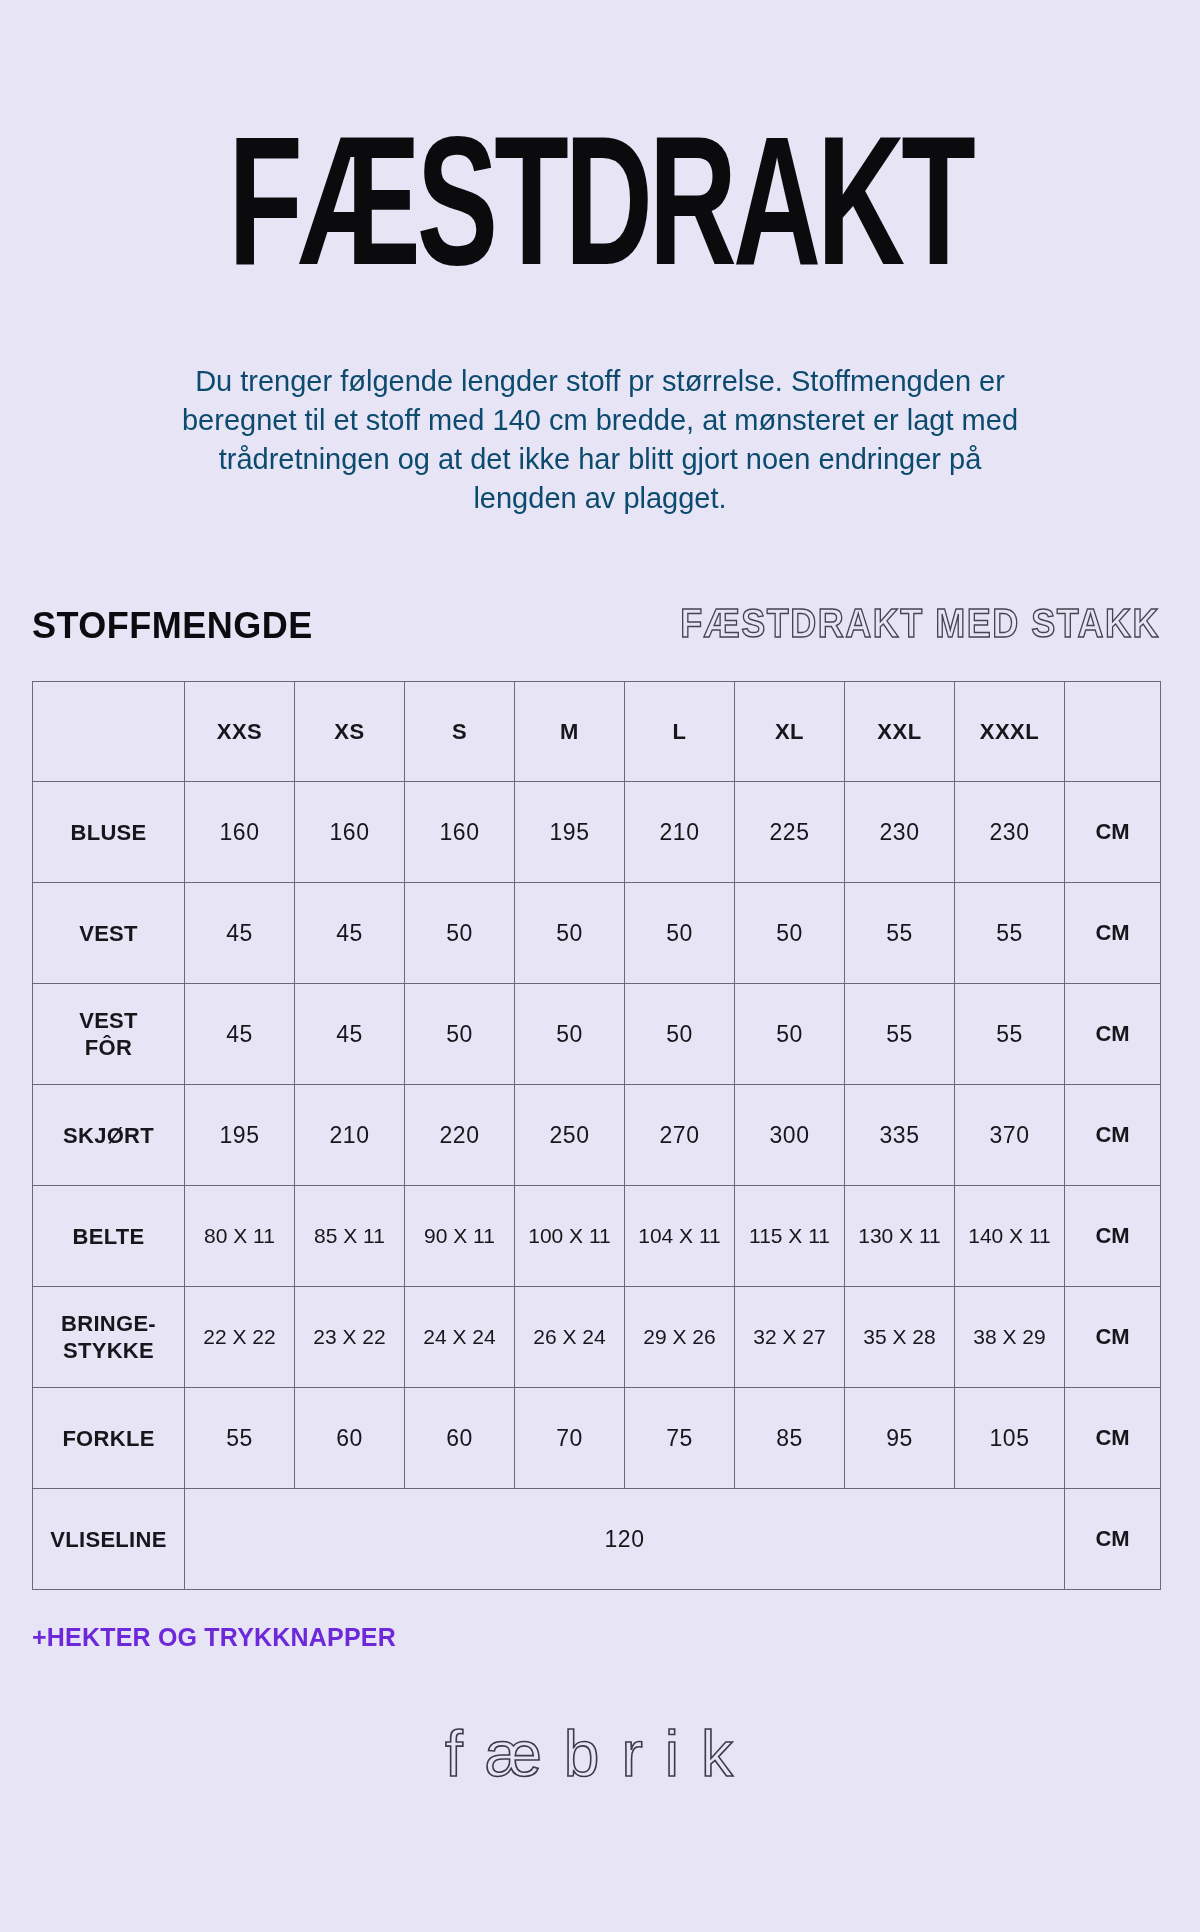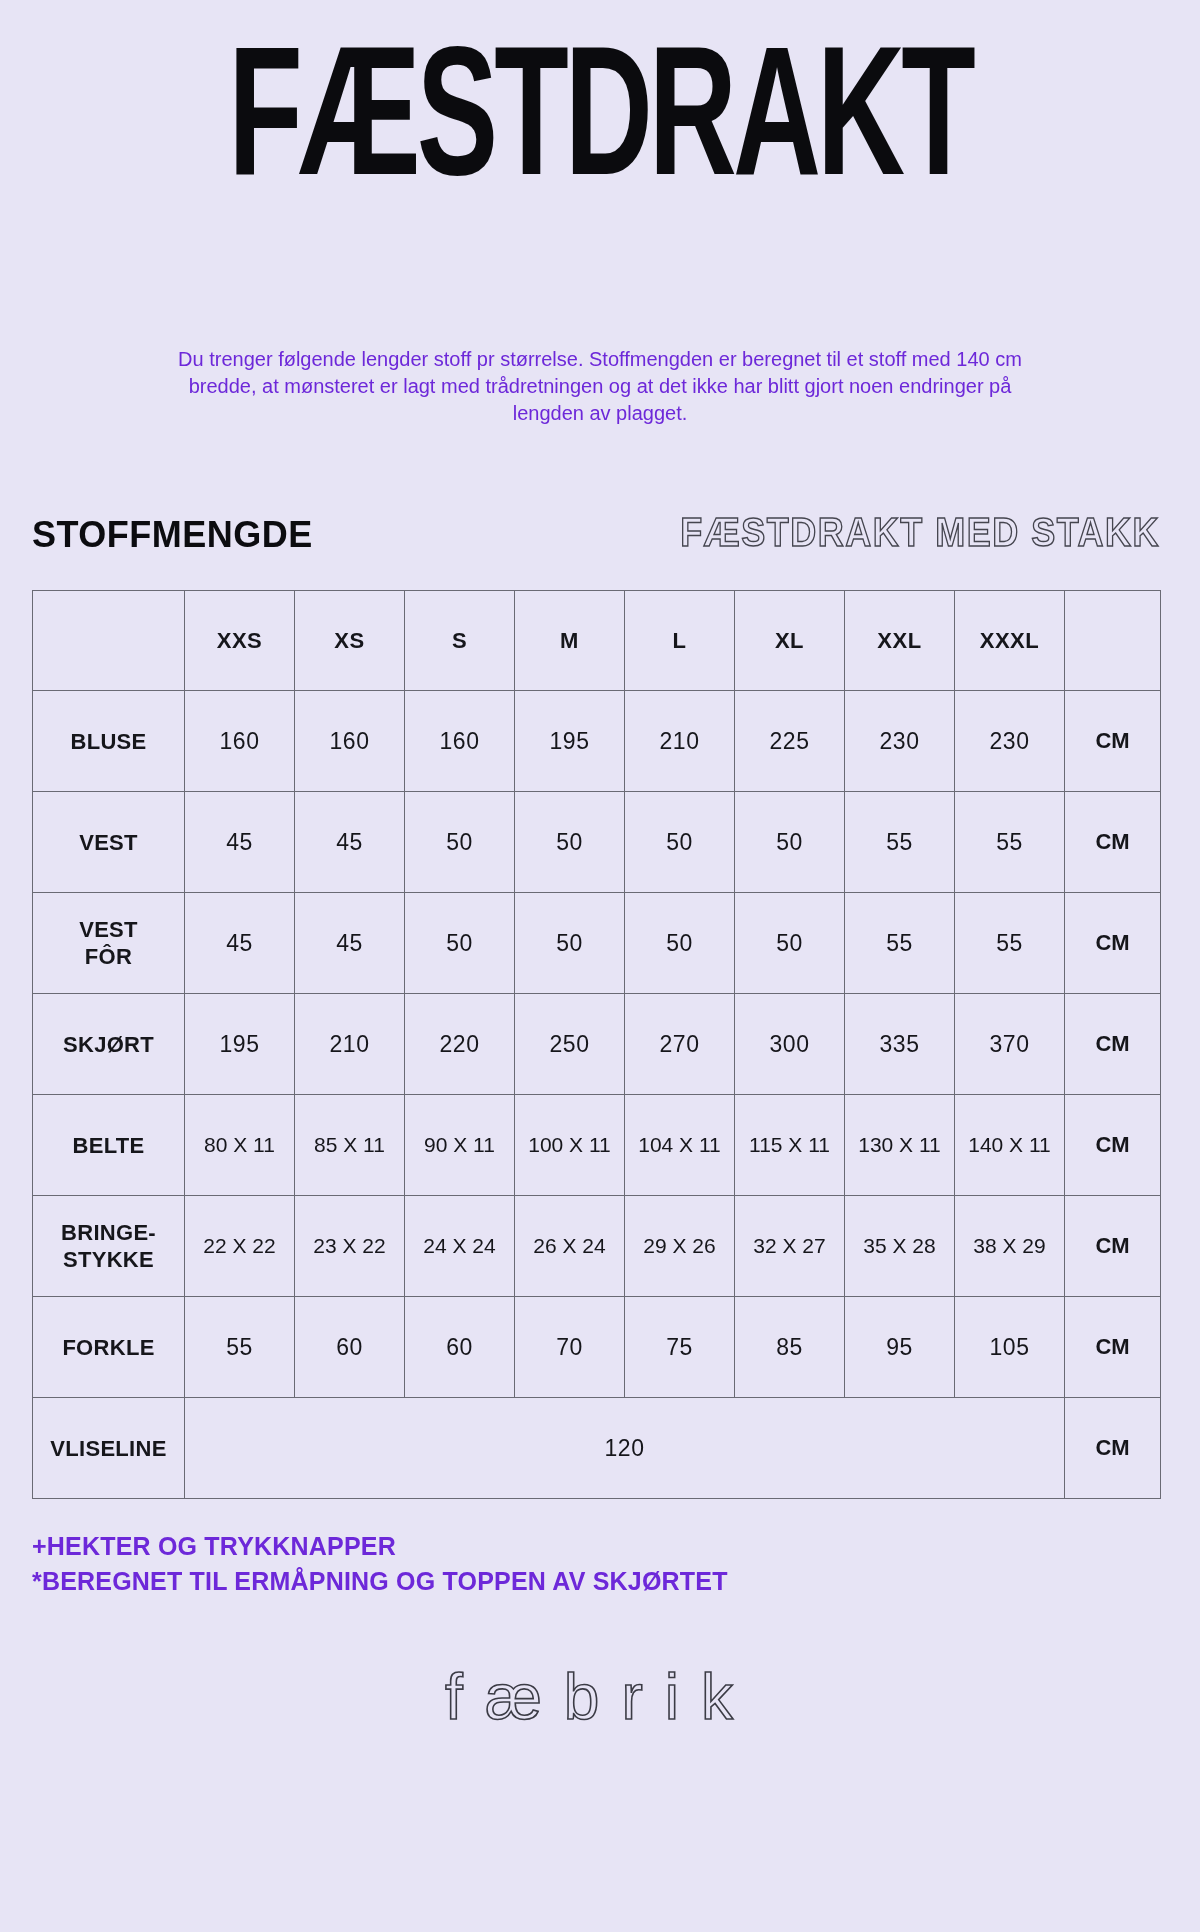--- a/index.html
+++ b/index.html
@@ -8,40 +8,40 @@
   }
   body {
     width: 1200px; height: 1932px;
     background: #E7E4F5;
     color: #16161B;
     font-family: "Liberation Sans", sans-serif;
     overflow: hidden;
   }
   .title-wrap {
     height: 196px;
-    margin-top: 50px;
-    display: flex; align-items: flex-start; justify-content: center;
+    margin-top: 66px;
+    display: flex; align-items: flex-end; justify-content: center;
   }
   .page-title {
     margin: 0;
     font-size: 122px;
     font-weight: 700;
     letter-spacing: -4px;
     line-height: 1;
     transform: scaleY(1.5);
     color: #0b0b0e;
     white-space: nowrap;
   }
   .intro {
     margin: 100px auto 0;
     width: 870px;
     text-align: center;
-    font-size: 20px;
+    font-size: 29px;
     line-height: 1.34;
-    color: #6d28d9;
+    color: #0c4a6e;
   }
   .section-row {
     display: flex; justify-content: space-between; align-items: flex-end;
     margin: 88px 40px 0 32px;
     text-align: right;
   }
   .section-title {
     font-size: 36px; font-weight: 700; letter-spacing: 0.5px;
     color: #0c0c10;
   }
@@ -227,18 +227,17 @@
       <tr>
         <th class="row-label">VLISELINE</th>
         <td class="value" colspan="8">120</td>
         <td class="unit">CM</td>
       </tr>
     </tbody>
 </table>
 
 <div class="notes">
   <div>+HEKTER OG TRYKKNAPPER</div>
-  <div>*BEREGNET TIL ERMÅPNING OG TOPPEN AV SKJØRTET</div>
 </div>
 
 <div class="logo-wrap">
   <span class="brand-logo">fæbrik</span>
 </div>
 
 </body></html>

